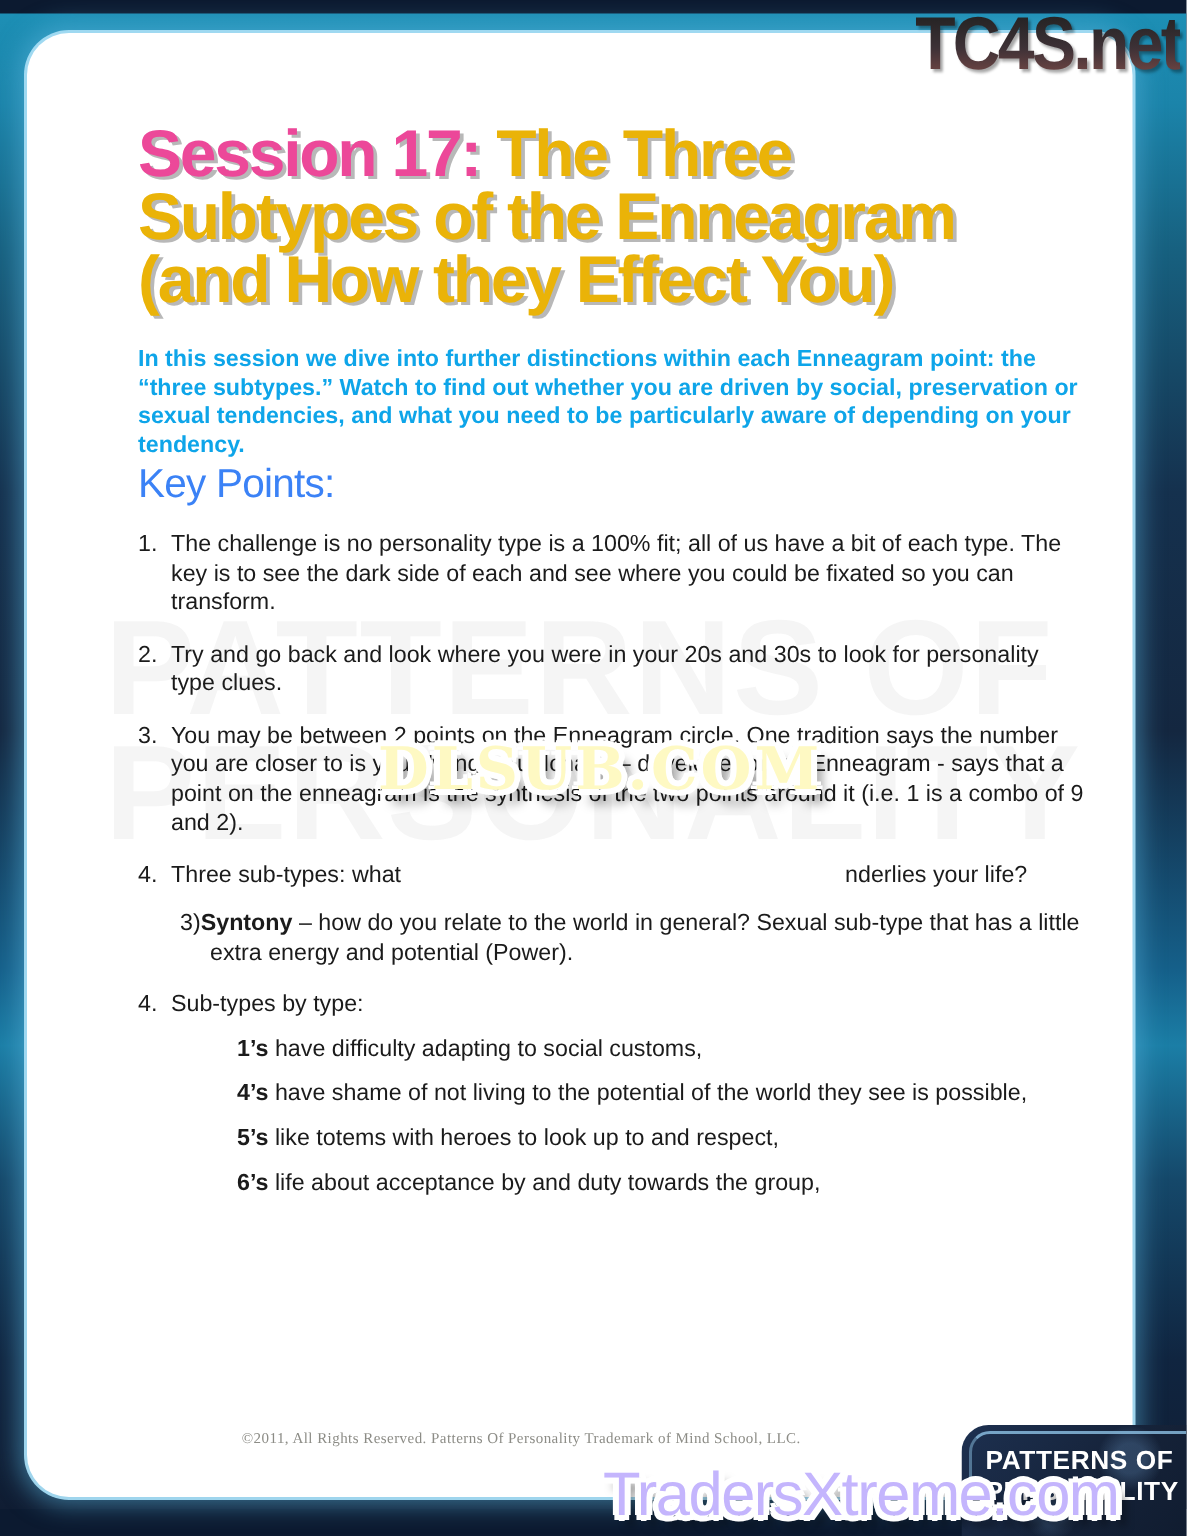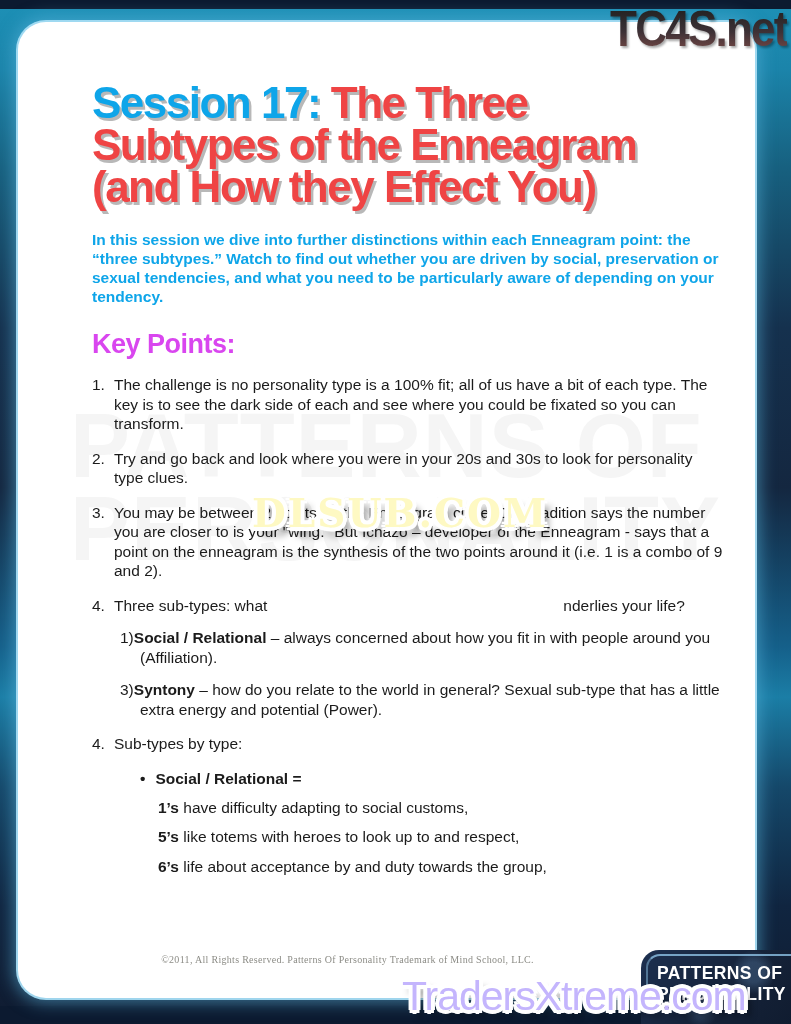--- a/index.html
+++ b/index.html
@@ -26,28 +26,28 @@
     font-weight:bold;font-size:90px;line-height:0.92;letter-spacing:1px;
     color:rgba(55,55,55,0.05);white-space:nowrap;z-index:1;
   }
   
   .content{position:absolute;left:92px;top:82px;width:625px;z-index:2;color:#1b1b1b;}
   .title{
     font-size:44px;line-height:0.95;font-weight:bold;letter-spacing:-1.5px;
     text-shadow:2.5px 2.5px 0 rgba(125,125,125,.55);
     width:600px;
   }
-  .title .t-prefix{color:#0ea5e9;text-align:right;}
-  .title .t-main{color:#ef4444;}
+  .title .t-prefix{color:#ec4899;text-align:right;}
+  .title .t-main{color:#eab308;}
   .intro{
     margin-top:24px;font-weight:bold;font-size:15.5px;line-height:1.22;color:#0ea5e9;
     width:628px;
   }
   .kp-head{
-    margin-top:22px;font-size:27px;font-weight:bold;color:#d946ef;letter-spacing:-0.5px;
+    font-size:27px;font-weight:normal;color:#3b82f6;letter-spacing:-0.5px;
   }
   .kp{display:flex;margin-top:15px;font-size:15.5px;line-height:1.26;width:632px;}
   .kp .num{flex:0 0 22px;}
   .sub{
     margin:13px 0 0 28px;width:598px;font-size:15.5px;line-height:1.26;
     padding-left:20px;text-indent:-20px;
   }
   .sub .lbl{font-weight:bold;}
   .bullet-line{margin:16px 0 0 48px;font-size:15.5px;font-weight:bold;}
   .bullet-line .dot{margin-right:10px;font-weight:bold;}
@@ -137,31 +137,30 @@
   <div class="kp">
     <span class="num">3.</span>
     <span>You may be between 2 points on the Enneagram circle. One tradition says the number you are closer to is your "wing." But Ichazo – developer of the Enneagram - says that a point on the enneagram is the synthesis of the two points around it (i.e. 1 is a combo of 9 and 2).</span>
   </div>
 
   <div class="kp">
     <span class="num">4.</span>
     <span><span>Three sub-types: what</span><span class="gap"></span><span>nderlies your life?</span></span>
   </div>
 
-  <div class="sub"><span>1)</span><span class="lbl">Social / Relational</span><span> – always concerned about how you fit in with people around you (Affiliation).</span></div>
   <div class="sub"><span>3)</span><span class="lbl">Syntony</span><span> – how do you relate to the world in general? Sexual sub-type that has a little extra energy and potential (Power).</span></div>
 
   <div class="kp">
     <span class="num">4.</span>
     <span>Sub-types by type:</span>
   </div>
 
-  <div class="bullet-line"><span class="dot">•</span><span>Social / Relational =</span></div>
 
   <div class="type-line"><span class="lbl">1’s</span><span> have difficulty adapting to social customs,</span></div>
+  <div class="type-line"><span class="lbl">4’s</span><span> have shame of not living to the potential of the world they see is possible,</span></div>
   <div class="type-line"><span class="lbl">5’s</span><span> like totems with heroes to look up to and respect,</span></div>
   <div class="type-line"><span class="lbl">6’s</span><span> life about acceptance by and duty towards the group,</span></div>
 
 </div>
 
 <div class="copyright">©2011, All Rights Reserved. Patterns Of Personality Trademark of Mind School, LLC.</div>
 
 <div class="logo">
   <div class="logo-text">
     <div>PATTERNS OF</div>

